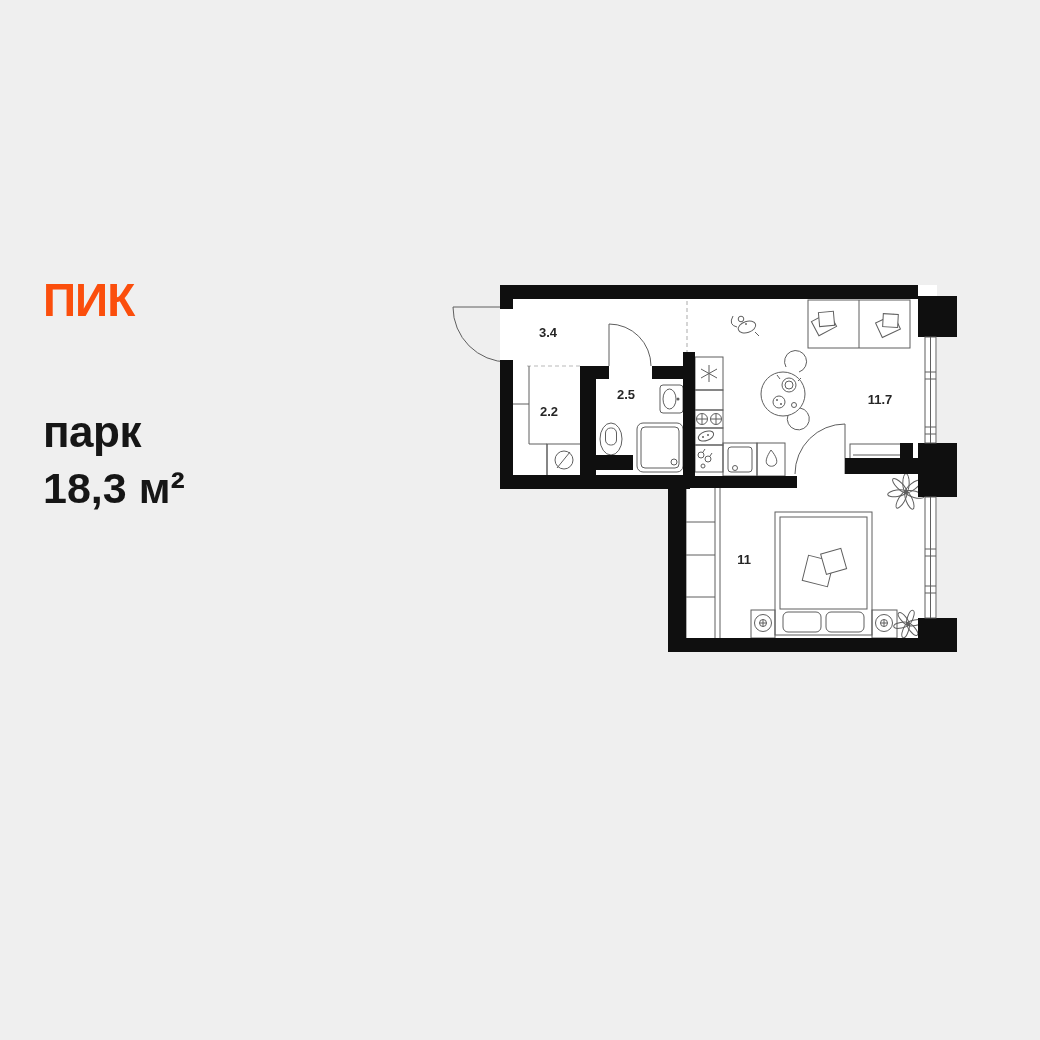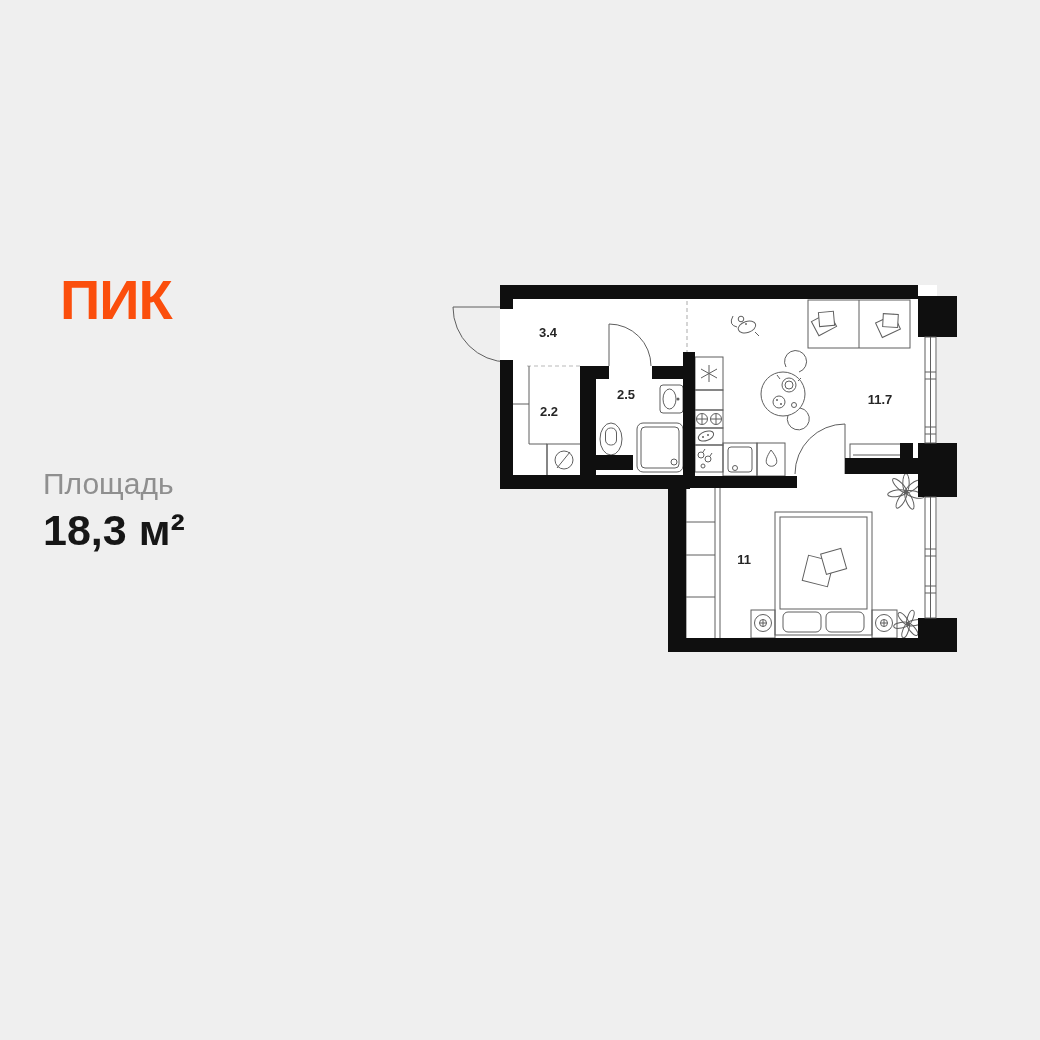--- a/index.html
+++ b/index.html
@@ -7,22 +7,22 @@
     width:1040px;height:1040px;
     background:#efefef;
     font-family:"Liberation Sans",sans-serif;
     -webkit-font-smoothing:antialiased;
   }
   .stage{position:relative;width:1040px;height:1040px;background:#efefef;overflow:hidden;}
 
   
   .left-panel{position:absolute;left:43px;top:284px;width:380px;}
   .logo{
-    font-size:56px;font-weight:800;line-height:32px;
-    letter-spacing:-1px;color:#FB4E0C;margin-left:17px;
+    font-size:46px;font-weight:800;line-height:32px;
+    letter-spacing:-1px;color:#FB4E0C;
   }
   .project-title{
     margin:38px 0 0 0;
     font-size:44px;font-weight:700;line-height:52px;
     letter-spacing:-0.5px;color:#161616;
   }
   .area-label{
     margin-top:62px;
     font-size:30px;font-weight:500;line-height:32px;color:#8f8f8f;
   }
@@ -271,18 +271,18 @@
     <text x="549" y="416" text-anchor="middle">2.2</text>
     <text x="626" y="399" text-anchor="middle">2.5</text>
     <text x="880" y="404" text-anchor="middle">11.7</text>
     <text x="744" y="564" text-anchor="middle">11</text>
   </svg>
 
   <div class="left-panel">
     <div class="logo">ПИК</div>
     <div class="project-title">
       <br>
+      <span>парк</span>
     </div>
-    <div class="area-label">Площадь</div>
     <div class="area-value">18,3 м²</div>
   </div>
 
 </div>
 
 </body></html>

